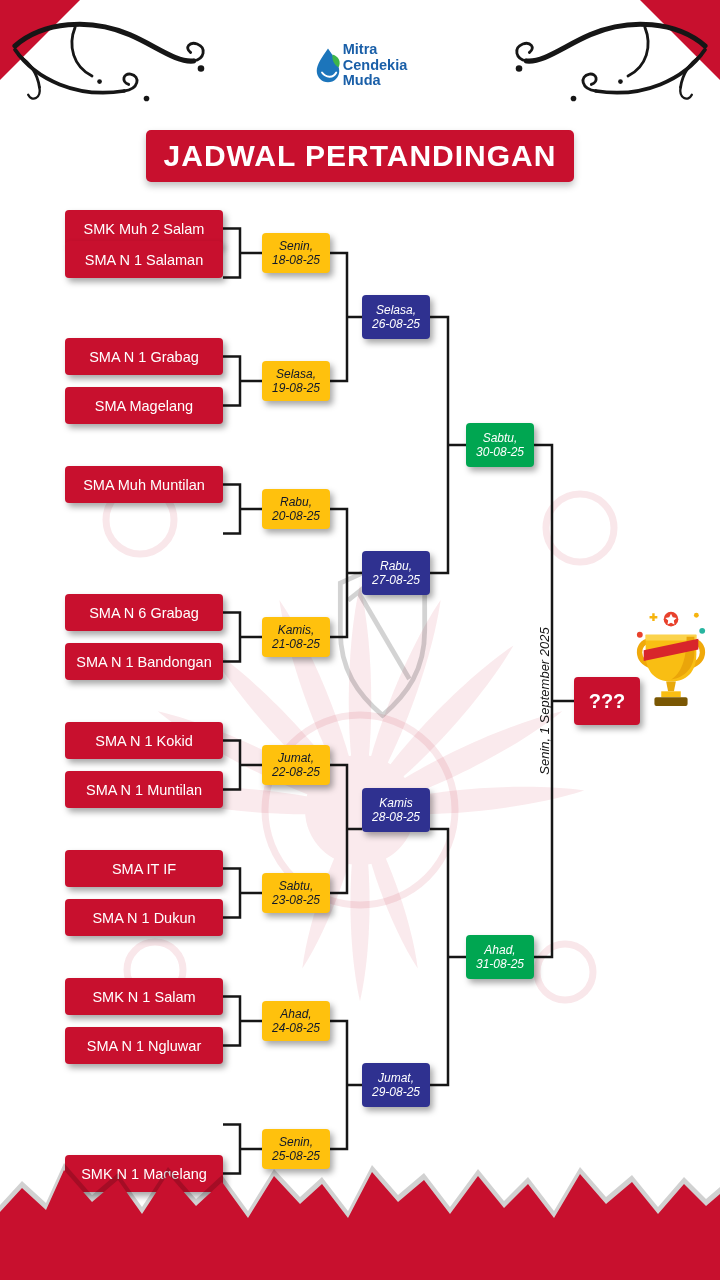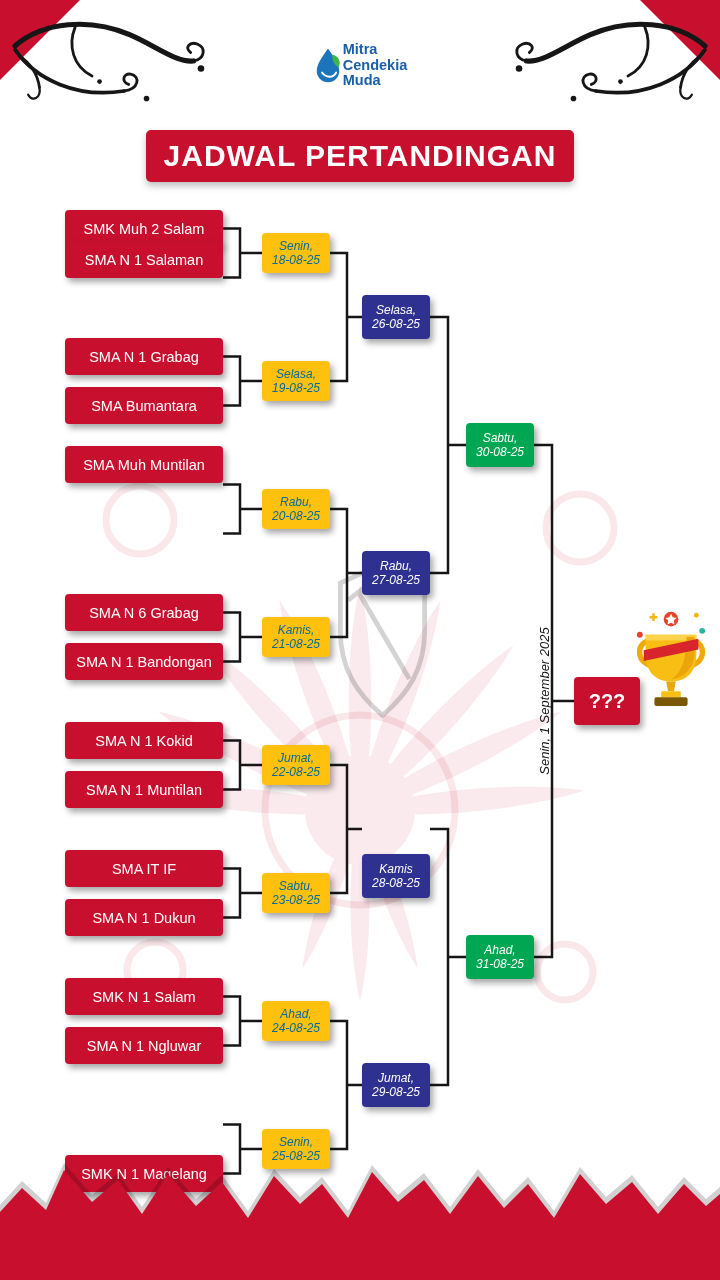--- a/index.html
+++ b/index.html
@@ -26,21 +26,21 @@
 
   .connectors { position:absolute; left:0; top:0; width:720px; height:1280px; z-index:1; }
   .watermark, .crest { position:absolute; z-index:0; }
 
   .team { position:absolute; left:65px; width:158px; height:37px; background:var(--red,#c8102e); border-radius:4px;
     color:#fff; font-size:14.5px; display:flex; align-items:center; justify-content:center; text-align:center;
     box-shadow:3px 4px 6px rgba(0,0,0,.35); z-index:2; padding:0 4px; }
 
   .chip { position:absolute; width:68px; border-radius:4px; display:flex; flex-direction:column; align-items:center;
     justify-content:center; font-style:italic; font-size:12px; line-height:14.5px; box-shadow:3px 4px 6px rgba(0,0,0,.35); z-index:2; }
-  .chip.yellow { left:262px; height:40px; background:var(--yellow,#ffc10d); color:#0369a1; }
+  .chip.yellow { left:262px; height:40px; background:var(--yellow,#ffc10d); color:#0f172a; }
   .chip.blue   { left:362px; height:44px; background:var(--blue,#2f3190); color:#fff; }
   .chip.green  { left:466px; height:44px; background:var(--green,#00a651); color:#fff; }
 
   .final-box { position:absolute; left:574px; top:677px; width:66px; height:48px; background:var(--red,#c8102e);
     border-radius:4px; color:#fff; font-weight:bold; font-size:20px; display:flex; align-items:center; justify-content:center;
     box-shadow:3px 4px 6px rgba(0,0,0,.35); z-index:2; }
 
   .final-date { position:absolute; left:544px; top:701px; transform:translate(-50%,-50%) rotate(-90deg);
     font-style:italic; font-size:13px; color:#141414; white-space:nowrap; z-index:2; }
 
@@ -157,22 +157,22 @@
       M330 765 H347 V893 H330 M347 829 H362
       M330 1021 H347 V1149 H330 M347 1085 H362
       M430 317 H448 V573 H430 M448 445 H466
       M430 829 H448 V1085 H430 M448 957 H466
       M534 445 H552 V957 H534 M552 701 H574"></path>
   </svg>
 
   <div class="team" style="top:210px">SMK Muh 2 Salam</div>
   <div class="team" style="top:241px">SMA N 1 Salaman</div>
   <div class="team" style="top:338px">SMA N 1 Grabag</div>
-  <div class="team" style="top:387px">SMA Bumantara</div>
-  <div class="team" style="top:446px">SMA Muh Muntilan</div>
+  <div class="team" style="top:387px">SMA Magelang</div>
+  <div class="team" style="top:466px">SMA Muh Muntilan</div>
   <div class="team" style="top:594px">SMA N 6 Grabag</div>
   <div class="team" style="top:643px">SMA N 1 Bandongan</div>
   <div class="team" style="top:722px">SMA N 1 Kokid</div>
   <div class="team" style="top:771px">SMA N 1 Muntilan</div>
   <div class="team" style="top:850px">SMA IT IF</div>
   <div class="team" style="top:899px">SMA N 1 Dukun</div>
   <div class="team" style="top:978px">SMK N 1 Salam</div>
   <div class="team" style="top:1027px">SMA N 1 Ngluwar</div>
   <div class="team" style="top:1155px">SMK N 1 Magelang</div>
 
@@ -210,21 +210,21 @@
   </div>
 
   <div class="chip blue" style="top:295px">
     <span>Selasa,</span>
     <span>26-08-25</span>
   </div>
   <div class="chip blue" style="top:551px">
     <span>Rabu,</span>
     <span>27-08-25</span>
   </div>
-  <div class="chip blue" style="top:854px">
+  <div class="chip blue" style="top:788px">
     <span>Kamis</span>
     <span>28-08-25</span>
   </div>
   <div class="chip blue" style="top:1063px">
     <span>Jumat,</span>
     <span>29-08-25</span>
   </div>
 
   <div class="chip green" style="top:423px">
     <span>Sabtu,</span>

